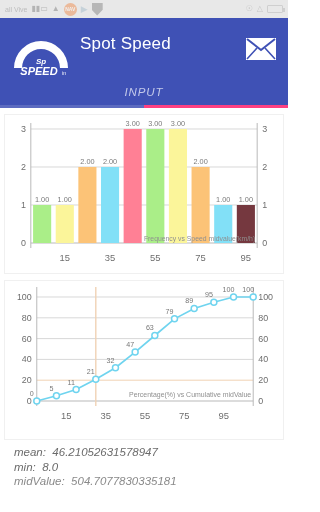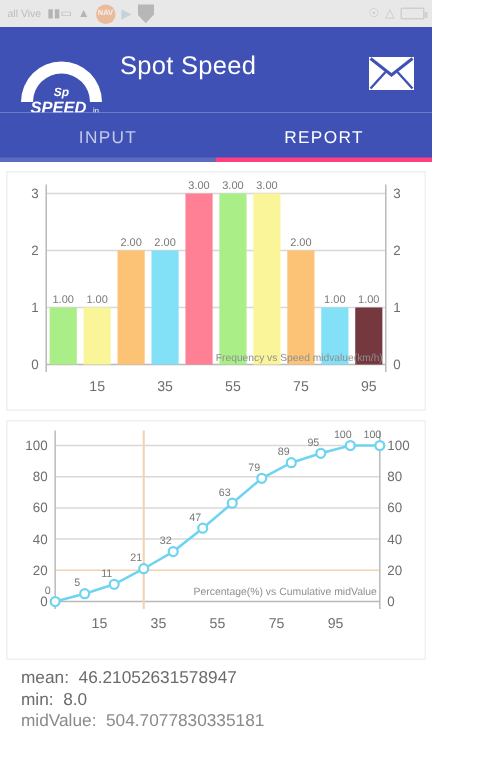--- a/index.html
+++ b/index.html
@@ -51,21 +51,21 @@
     flex: 1 1 auto; white-space: nowrap;
   }
   .mail-btn {
     width: 34px; height: 30px; flex:0 0 auto;
     display:flex; align-items:center; justify-content:center;
   }
   .mail-btn svg { width: 30px; height: 22px; }
 
   
   .tabs {
-    background:#3f51b5; height: 33px; display:flex; position:relative;
+    background:#3f51b5; height: 33px; display:flex; position:relative;font-style:italic;
   }
   .tab {
     flex:1; display:flex; align-items:center; justify-content:center;
     font-size: 11.5px; letter-spacing:.9px; color:#c3c9ea;
   }
   .tab.active { color:#ffffff; }
   .tab-underline {
     position:absolute; bottom:0; height:3px; background:#ff4081;
     left:50%; width:50%;
   }
@@ -81,21 +81,21 @@
     background:#fff;
     border: 1px solid #f0f0f0;
     height: 160px;
   }
   .chart-card svg { display:block; width:100%; height:100%; }
 
   .stats {
     margin: 5px 0 0 14px;
     color:#6b6b6b; font-size: 11.5px; line-height: 14.5px;
   }
-  .stats div { white-space: nowrap; }
+  .stats div { white-space: nowrap; font-style: italic; }
   .stat-last { color:#8a8a8a; }
 </style>
 </head>
 <body>
 
 <div id="app">
 
   <div class="statusbar">
     <div class="sb-left">
       <span class="sb-text">all Vive</span>
@@ -126,21 +126,20 @@
       <svg viewBox="0 0 30 22" xmlns="http://www.w3.org/2000/svg">
         <rect x="1" y="1" width="28" height="20" fill="#ffffff" stroke="#ffffff" stroke-width="2"></rect>
         <path d="M1 1 L15 12 L29 1" fill="none" stroke="#3f51b5" stroke-width="2"></path>
         <path d="M1 21 L11 10 M29 21 L19 10" fill="none" stroke="#3f51b5" stroke-width="1.6"></path>
       </svg>
     </div>
   </div>
 
   <div class="tabs">
     <div class="tab">INPUT</div>
-    <div class="tab active">REPORT</div>
     <div class="tab-rest"></div>
     <div class="tab-underline"></div>
   </div>
 
   <div class="chart-card">
     <svg id="barchart" viewBox="0 0 280 158" preserveAspectRatio="none" xmlns="http://www.w3.org/2000/svg">
         <line x1="26" y1="128" x2="254" y2="128" stroke="#b9b9b9" stroke-width="1"></line>
         <line x1="26" y1="90" x2="254" y2="90" stroke="#d8d8d8" stroke-width="1"></line>
         <line x1="26" y1="52" x2="254" y2="52" stroke="#d8d8d8" stroke-width="1"></line>
         <line x1="26" y1="14" x2="254" y2="14" stroke="#d8d8d8" stroke-width="1"></line>

